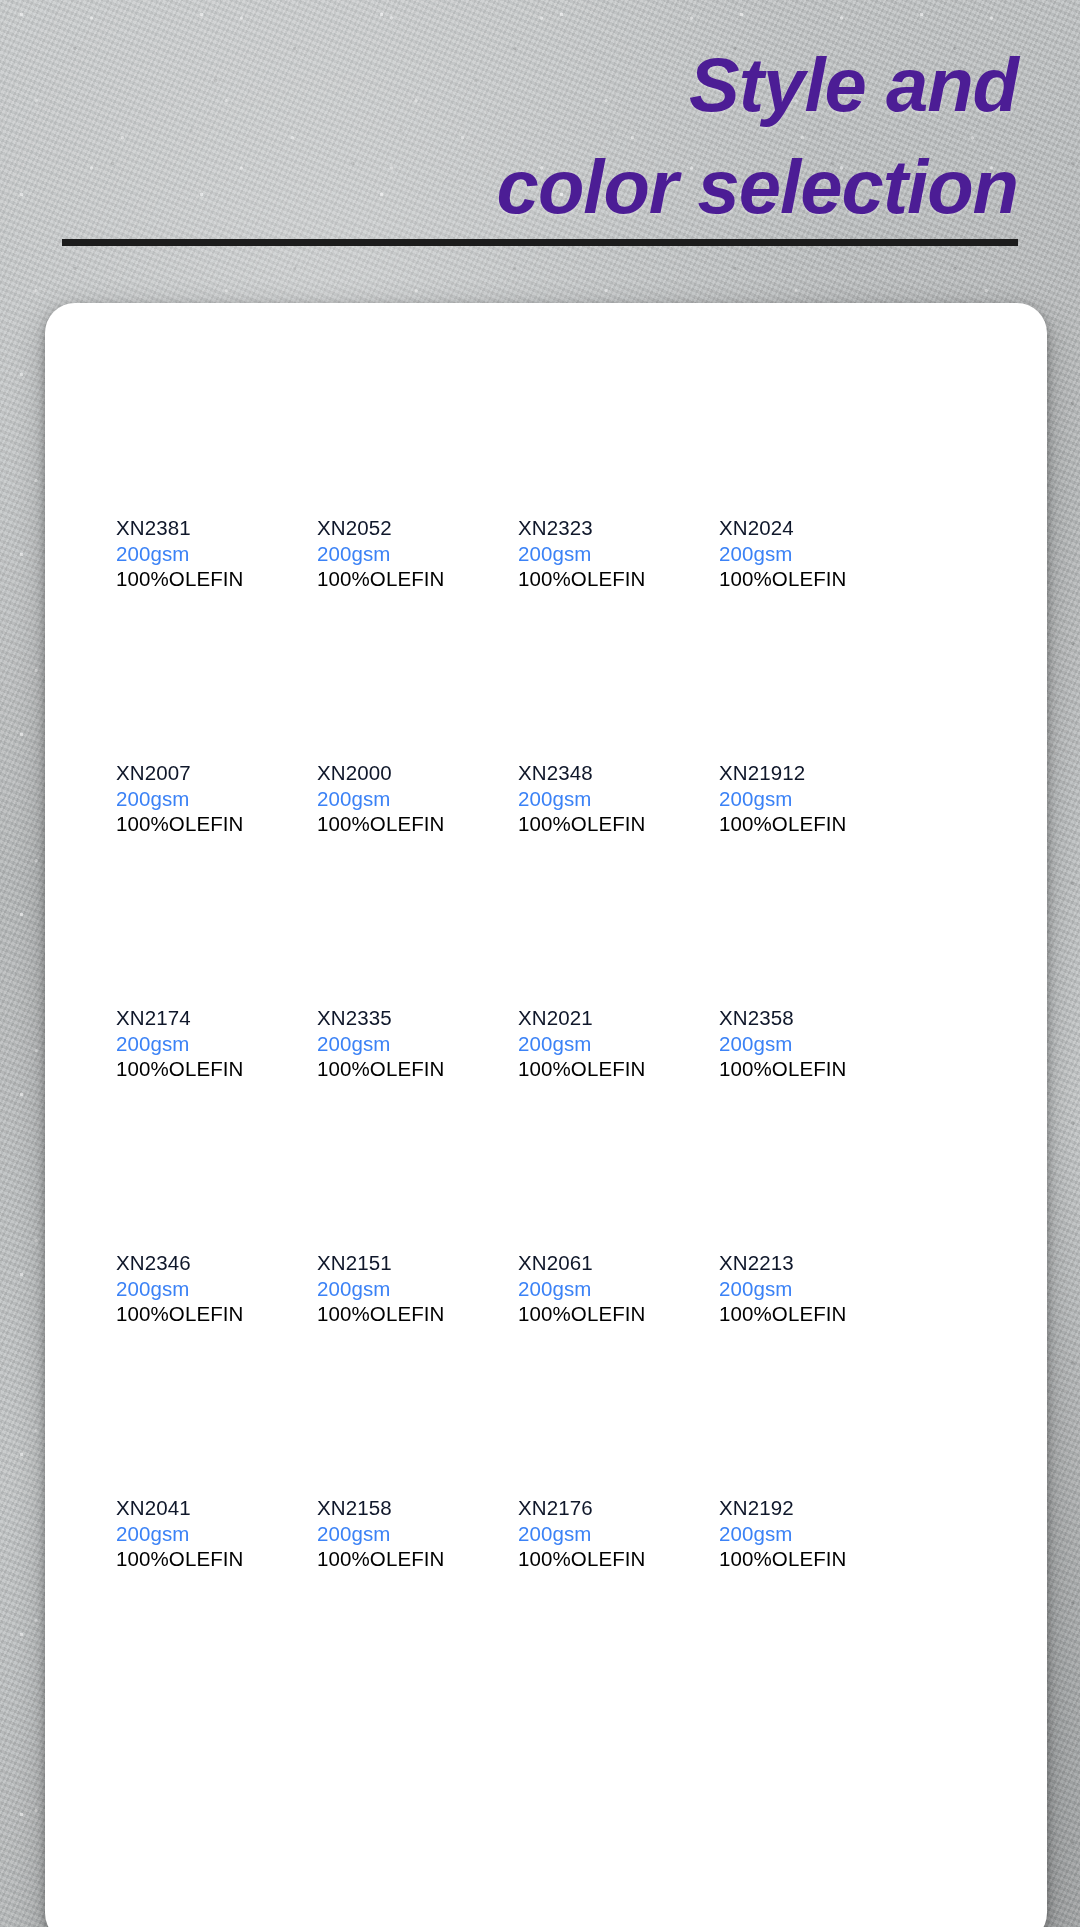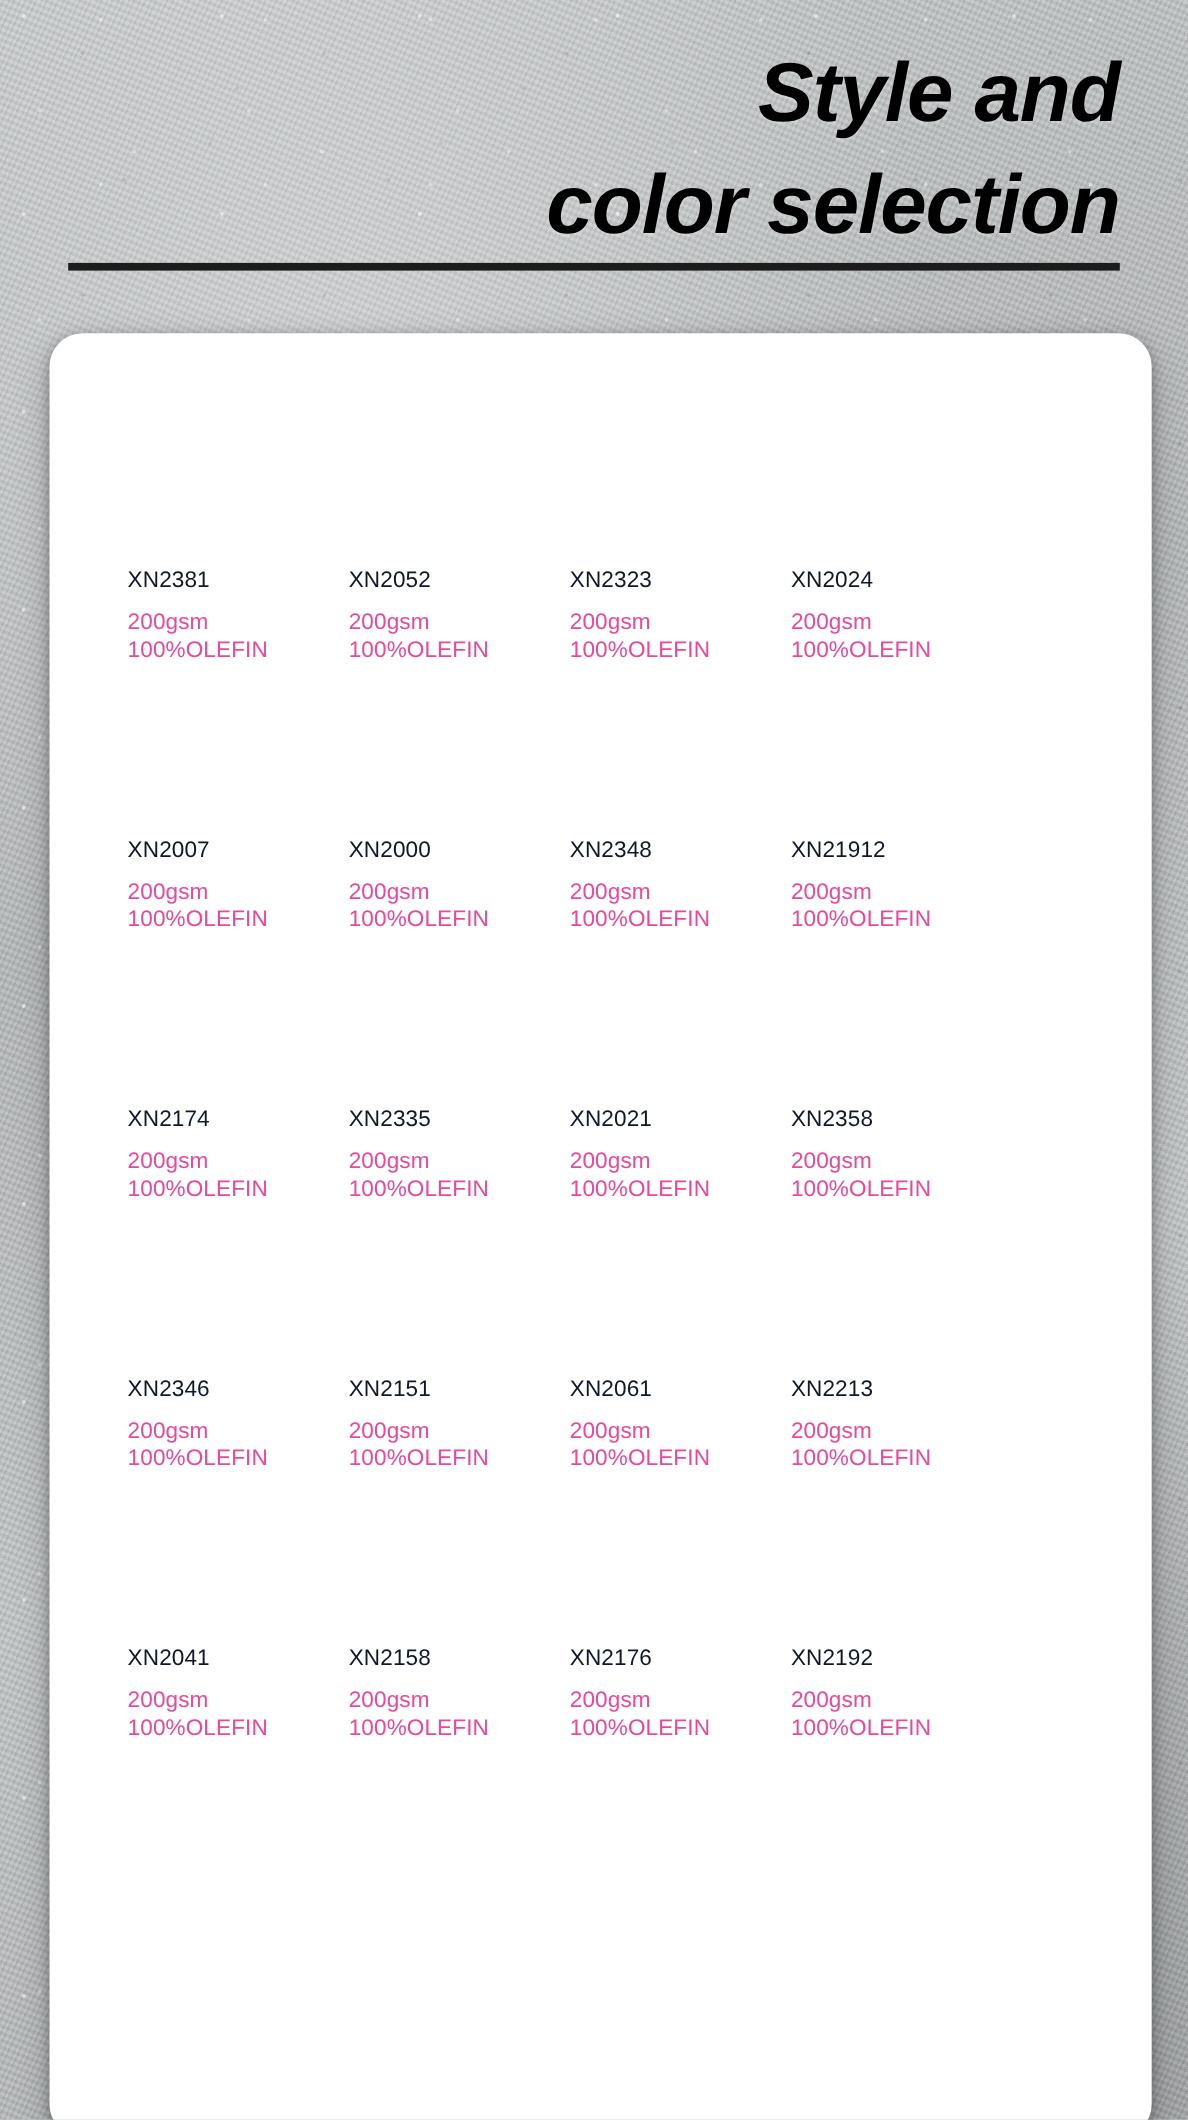--- a/index.html
+++ b/index.html
@@ -65,21 +65,21 @@
     text-align:right;
     width:840px;
   }
 
   .title-line {
     font-weight:700;
     font-style:italic;
     font-size:76px;
     line-height:102px;
     letter-spacing:-1px;
-    color:#000000;
+    color:#4c1d95;
     white-space:nowrap;
     text-shadow:0 2px 3px rgba(255,255,255,.30);
   }
 
   #title-rule {
     position:absolute;
     left:62px;
     right:62px;
     top:239px;
     height:7px;
@@ -255,22 +255,22 @@
   
   .swatch-caption {
     margin-top:17px;
     font-size:20.5px;
     line-height:25.5px;
     color:#3a3a3a;
     letter-spacing:.1px;
     white-space:nowrap;
   }
   .cap-code { color:#0f172a; }
-  .cap-weight { color:#ec4899;margin-top:12px; }
-  .cap-comp { color:#ec4899; }
+  .cap-weight { color:#3b82f6; }
+  .cap-comp { color:#000000; }
 </style>
 </head>
 <body>
 
 <div id="page-bg"></div>
 
 <div id="header">
   <div id="title-block">
     <div class="title-line">Style and</div>
     <div class="title-line">color selection</div>

